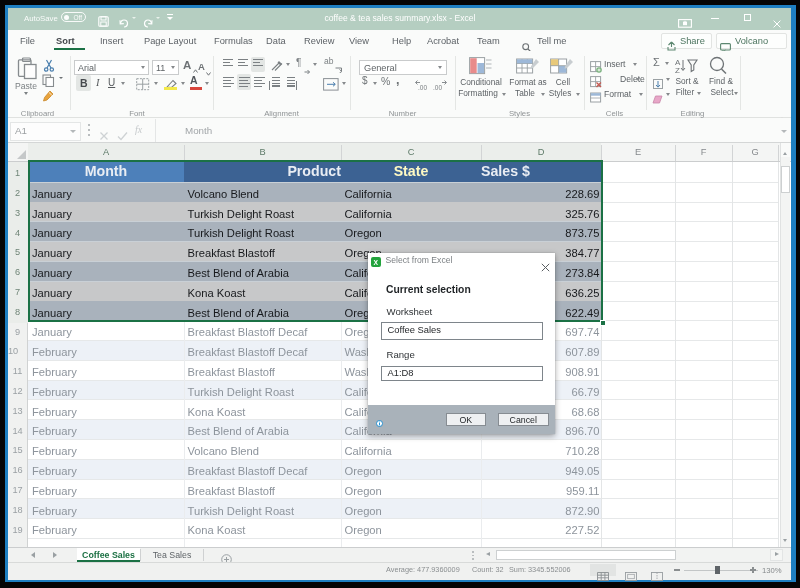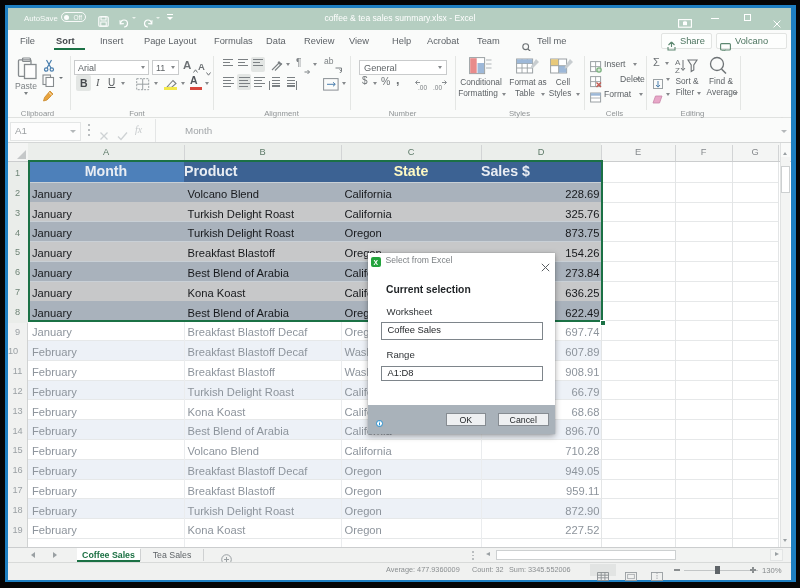--- a/index.html
+++ b/index.html
@@ -296,21 +296,21 @@
       <path d="M13 3 L22 3 L18.8 8 L18.8 13 L16.2 14.5 L16.2 8 Z" fill="none" stroke="#6e7376" stroke-width="1.1"></path>
     </svg></div>
 <div style="position:absolute;left:663px;top:77px;width:48px;font-size:8.3px;color:#5d6266;white-space:nowrap;text-align:center;">Sort &amp;</div>
 <div style="position:absolute;left:661px;top:88px;width:48px;font-size:8.3px;color:#5d6266;white-space:nowrap;text-align:center;">Filter</div>
 <div style="position:absolute;left:697px;top:92px;width:0;height:0;border-left:2.5px solid transparent;border-right:2.5px solid transparent;border-top:3px solid #86898c;"></div>
 <div style="position:absolute;left:708px;top:56px;width:20px;height:18px;"><svg width="20" height="18" viewBox="0 0 20 18">
       <circle cx="9" cy="8" r="6.5" fill="none" stroke="#6e7376" stroke-width="1.3"></circle>
       <path d="M13.5 13 L18 17.5" stroke="#6e7376" stroke-width="1.5"></path>
     </svg></div>
 <div style="position:absolute;left:697px;top:77px;width:48px;font-size:8.3px;color:#5d6266;white-space:nowrap;text-align:center;">Find &amp;</div>
-<div style="position:absolute;left:698px;top:88px;width:48px;font-size:8.3px;color:#5d6266;white-space:nowrap;text-align:center;">Average</div>
+<div style="position:absolute;left:698px;top:88px;width:48px;font-size:8.3px;color:#5d6266;white-space:nowrap;text-align:center;">Select</div>
 <div style="position:absolute;left:734px;top:92px;width:0;height:0;border-left:2.5px solid transparent;border-right:2.5px solid transparent;border-top:3px solid #86898c;"></div>
 <div style="position:absolute;left:8px;top:118px;width:783px;height:25px;background:#fafbfa;border-bottom:1px solid #d4d6d6;"></div>
 <div style="position:absolute;left:10px;top:121.5px;width:71px;height:19px;background:#fdfdfd;border:1px solid #e4e6e6;"></div>
 <div style="position:absolute;left:15px;top:125px;font-size:9.8px;color:#9a9ea1;white-space:nowrap;">A1</div>
 <div style="position:absolute;left:70px;top:130px;width:0;height:0;border-left:3px solid transparent;border-right:3px solid transparent;border-top:3.5px solid #b4b8ba;"></div>
 <div style="position:absolute;left:88px;top:124px;width:1.5px;height:1.5px;background:#b9bdbf;"></div>
 <div style="position:absolute;left:88px;top:129px;width:1.5px;height:1.5px;background:#b9bdbf;"></div>
 <div style="position:absolute;left:88px;top:134px;width:1.5px;height:1.5px;background:#b9bdbf;"></div>
 <div style="position:absolute;left:99px;top:126px;width:10px;height:10px;"><svg width="10" height="10" viewBox="0 0 10 10">
       <path d="M1.5 1.5 L8.5 8.5 M8.5 1.5 L1.5 8.5" stroke="#ced2d4" stroke-width="1.3"></path>
@@ -377,39 +377,39 @@
 <div style="position:absolute;left:28px;top:182.59px;width:573px;height:18.99px;background:#a9b2bc;"></div>
 <div style="position:absolute;left:28px;top:202.38px;width:573px;height:18.99px;background:#c7c8c9;"></div>
 <div style="position:absolute;left:28px;top:222.17px;width:573px;height:18.99px;background:#a9b2bc;"></div>
 <div style="position:absolute;left:28px;top:241.96px;width:573px;height:18.99px;background:#c7c8c9;"></div>
 <div style="position:absolute;left:28px;top:261.75px;width:573px;height:18.99px;background:#a9b2bc;"></div>
 <div style="position:absolute;left:28px;top:281.54px;width:573px;height:18.99px;background:#c7c8c9;"></div>
 <div style="position:absolute;left:28px;top:301.33px;width:573px;height:18.99px;background:#a9b2bc;"></div>
 <div style="position:absolute;left:28px;top:162.3px;width:573px;height:19.5px;background:#3c6293;"></div>
 <div style="position:absolute;left:28px;top:162.3px;width:156px;height:19.5px;background:#4d80ba;"></div>
 <div style="position:absolute;left:28px;top:163.4px;width:156px;font-size:14.2px;color:#e9edf3;white-space:nowrap;text-align:center;font-weight:bold;">Month</div>
-<div style="position:absolute;left:184px;top:163.4px;width:157px;font-size:14.2px;color:#e9edf3;white-space:nowrap;text-align:left;font-weight:bold;">Product</div>
+<div style="position:absolute;left:184px;top:163.4px;width:157px;font-size:14.2px;color:#e9edf3;white-space:nowrap;text-align:right;font-weight:bold;">Product</div>
 <div style="position:absolute;left:341px;top:163.4px;width:140px;font-size:14.2px;color:#fef9c3;white-space:nowrap;text-align:center;font-weight:bold;">State</div>
 <div style="position:absolute;left:481px;top:163.4px;width:120px;font-size:14.2px;color:#e9edf3;white-space:nowrap;text-align:left;font-weight:bold;">Sales $</div>
 <div style="position:absolute;left:32px;top:187.89px;font-size:11.2px;color:#17191c;white-space:nowrap;">January</div>
 <div style="position:absolute;left:187.5px;top:187.89px;font-size:11.2px;color:#17191c;white-space:nowrap;">Volcano Blend</div>
 <div style="position:absolute;left:344.5px;top:187.89px;font-size:11.2px;color:#17191c;white-space:nowrap;">California</div>
 <div style="position:absolute;left:481px;top:187.89px;width:118.5px;font-size:11.2px;color:#17191c;white-space:nowrap;text-align:right;">228.69</div>
 <div style="position:absolute;left:32px;top:207.68px;font-size:11.2px;color:#17191c;white-space:nowrap;">January</div>
 <div style="position:absolute;left:187.5px;top:207.68px;font-size:11.2px;color:#17191c;white-space:nowrap;">Turkish Delight Roast</div>
 <div style="position:absolute;left:344.5px;top:207.68px;font-size:11.2px;color:#17191c;white-space:nowrap;">California</div>
 <div style="position:absolute;left:481px;top:207.68px;width:118.5px;font-size:11.2px;color:#17191c;white-space:nowrap;text-align:right;">325.76</div>
 <div style="position:absolute;left:32px;top:227.47px;font-size:11.2px;color:#17191c;white-space:nowrap;">January</div>
 <div style="position:absolute;left:187.5px;top:227.47px;font-size:11.2px;color:#17191c;white-space:nowrap;">Turkish Delight Roast</div>
 <div style="position:absolute;left:344.5px;top:227.47px;font-size:11.2px;color:#17191c;white-space:nowrap;">Oregon</div>
 <div style="position:absolute;left:481px;top:227.47px;width:118.5px;font-size:11.2px;color:#17191c;white-space:nowrap;text-align:right;">873.75</div>
 <div style="position:absolute;left:32px;top:247.26px;font-size:11.2px;color:#17191c;white-space:nowrap;">January</div>
 <div style="position:absolute;left:187.5px;top:247.26px;font-size:11.2px;color:#17191c;white-space:nowrap;">Breakfast Blastoff</div>
 <div style="position:absolute;left:344.5px;top:247.26px;font-size:11.2px;color:#17191c;white-space:nowrap;">Oregon</div>
-<div style="position:absolute;left:481px;top:247.26px;width:118.5px;font-size:11.2px;color:#17191c;white-space:nowrap;text-align:right;">154.26</div>
+<div style="position:absolute;left:481px;top:247.26px;width:118.5px;font-size:11.2px;color:#17191c;white-space:nowrap;text-align:right;">384.77</div>
 <div style="position:absolute;left:32px;top:267.05px;font-size:11.2px;color:#17191c;white-space:nowrap;">January</div>
 <div style="position:absolute;left:187.5px;top:267.05px;font-size:11.2px;color:#17191c;white-space:nowrap;">Best Blend of Arabia</div>
 <div style="position:absolute;left:344.5px;top:267.05px;font-size:11.2px;color:#17191c;white-space:nowrap;">California</div>
 <div style="position:absolute;left:481px;top:267.05px;width:118.5px;font-size:11.2px;color:#17191c;white-space:nowrap;text-align:right;">273.84</div>
 <div style="position:absolute;left:32px;top:286.84px;font-size:11.2px;color:#17191c;white-space:nowrap;">January</div>
 <div style="position:absolute;left:187.5px;top:286.84px;font-size:11.2px;color:#17191c;white-space:nowrap;">Kona Koast</div>
 <div style="position:absolute;left:344.5px;top:286.84px;font-size:11.2px;color:#17191c;white-space:nowrap;">California</div>
 <div style="position:absolute;left:481px;top:286.84px;width:118.5px;font-size:11.2px;color:#17191c;white-space:nowrap;text-align:right;">636.25</div>
 <div style="position:absolute;left:32px;top:306.63px;font-size:11.2px;color:#17191c;white-space:nowrap;">January</div>
 <div style="position:absolute;left:187.5px;top:306.63px;font-size:11.2px;color:#17191c;white-space:nowrap;">Best Blend of Arabia</div>

